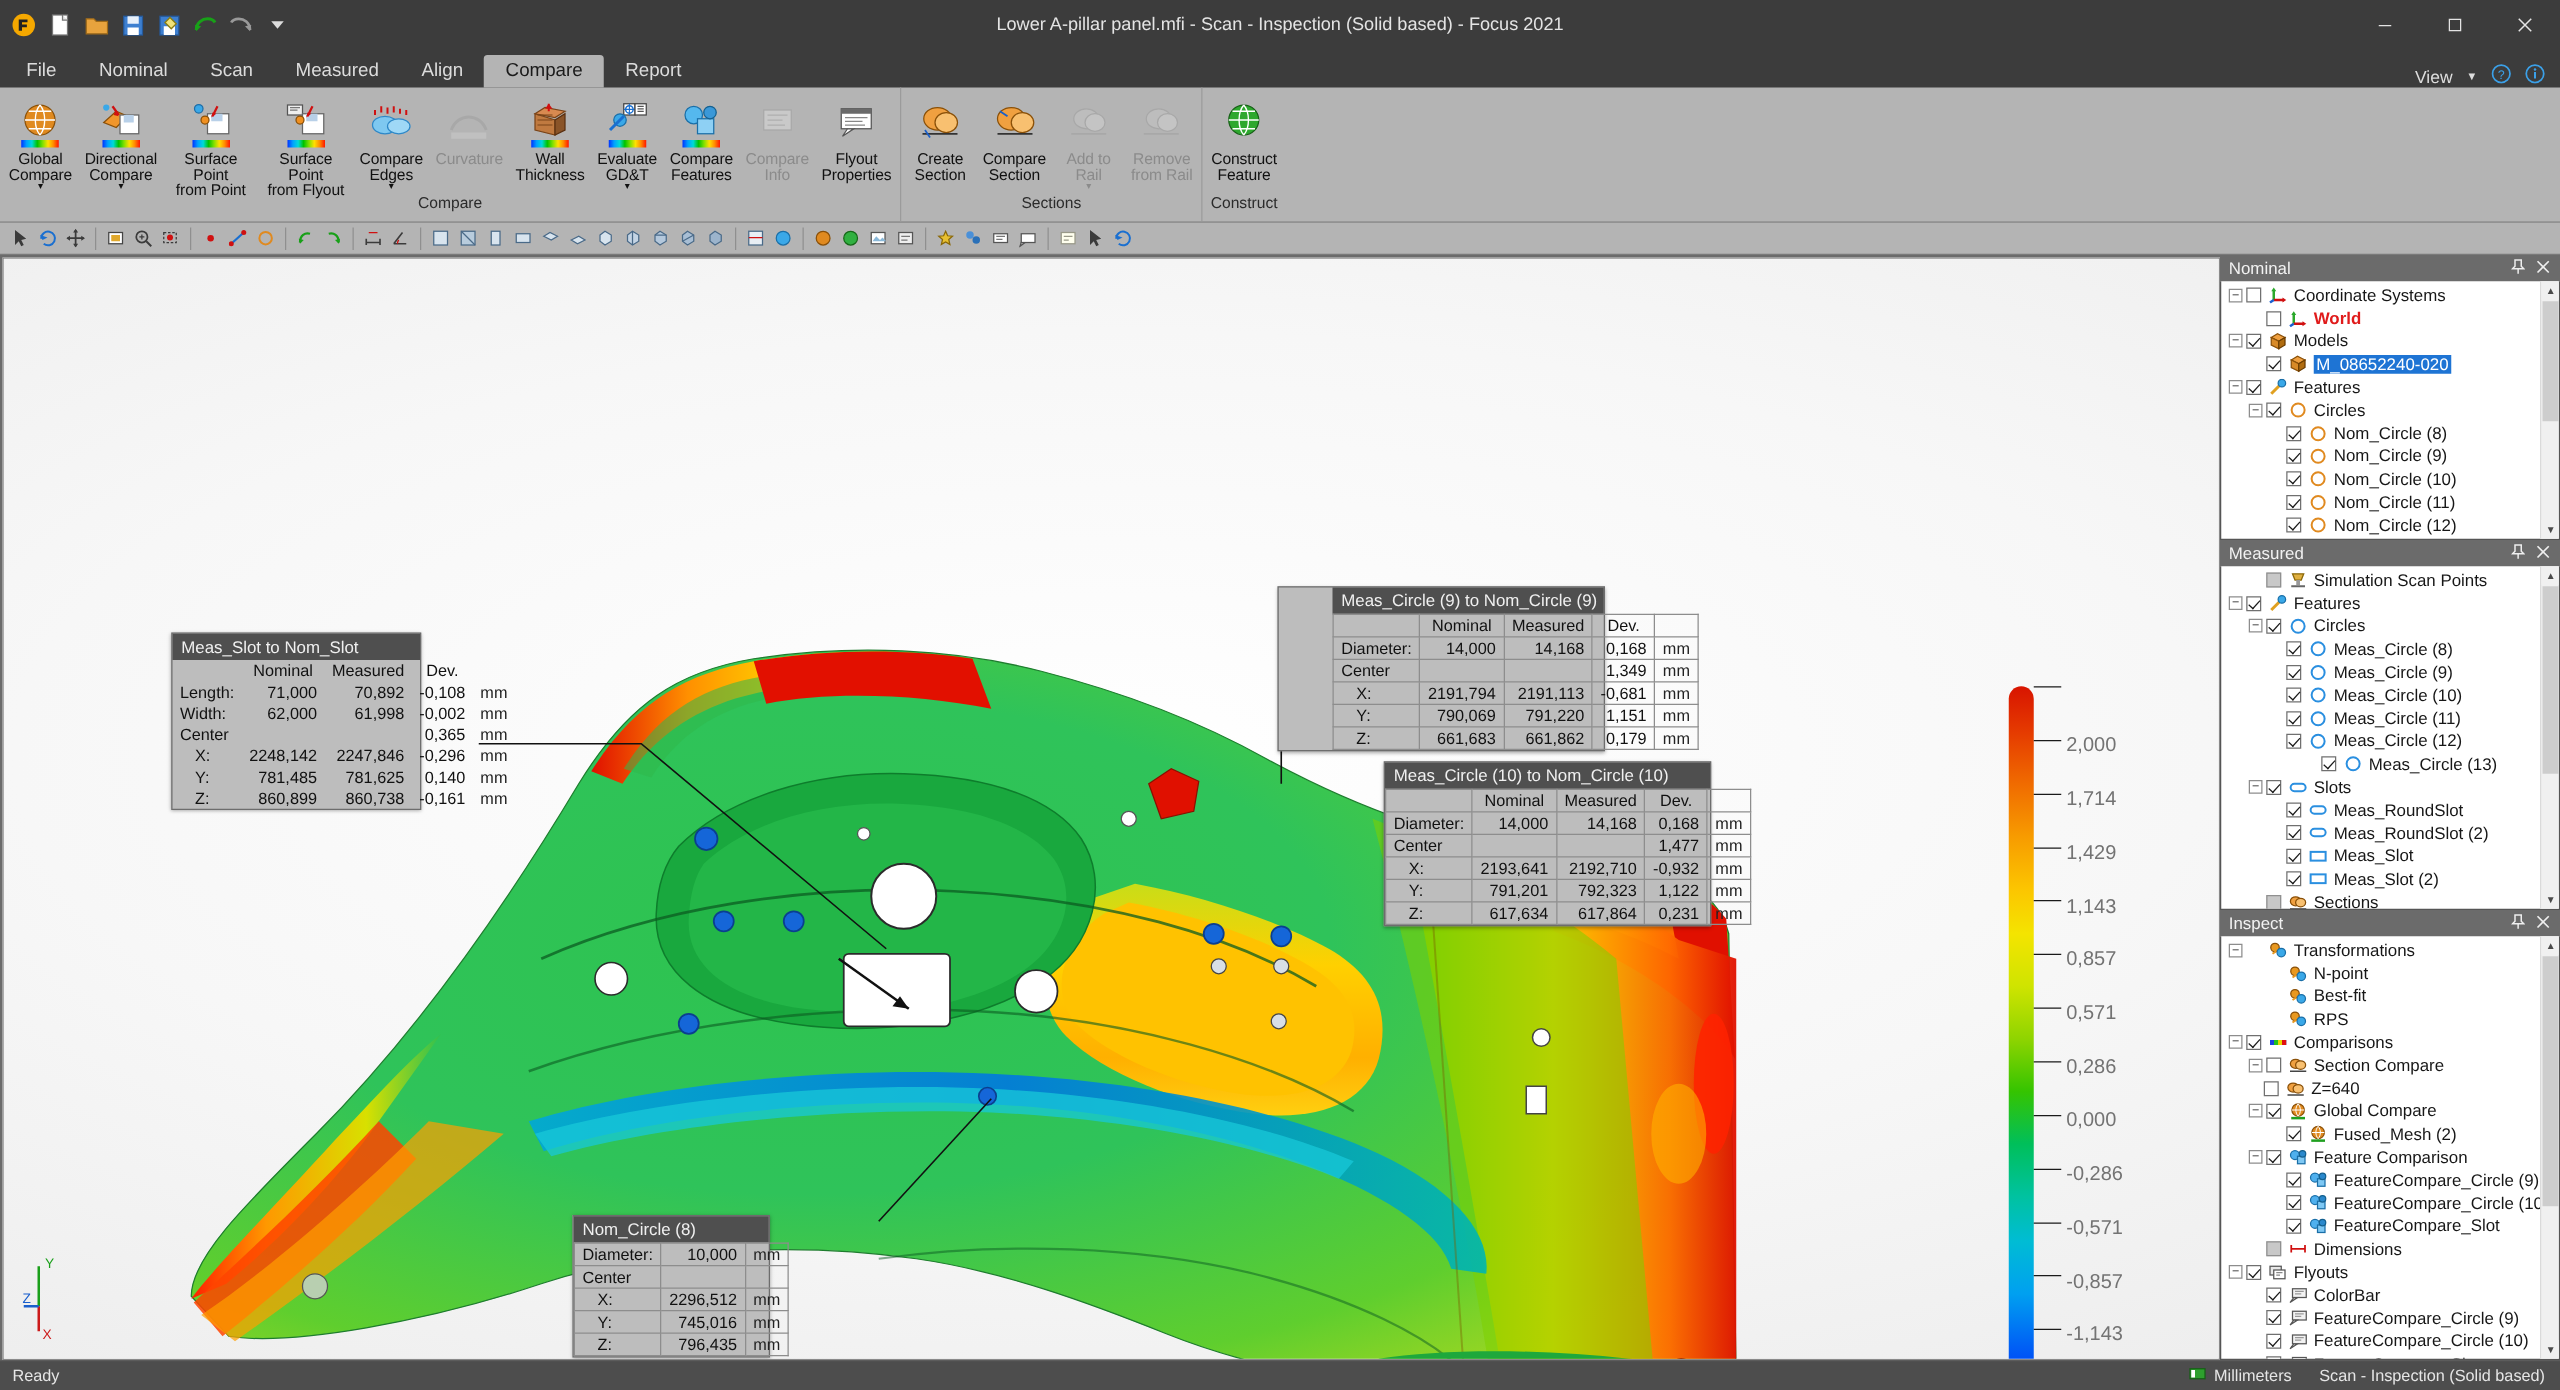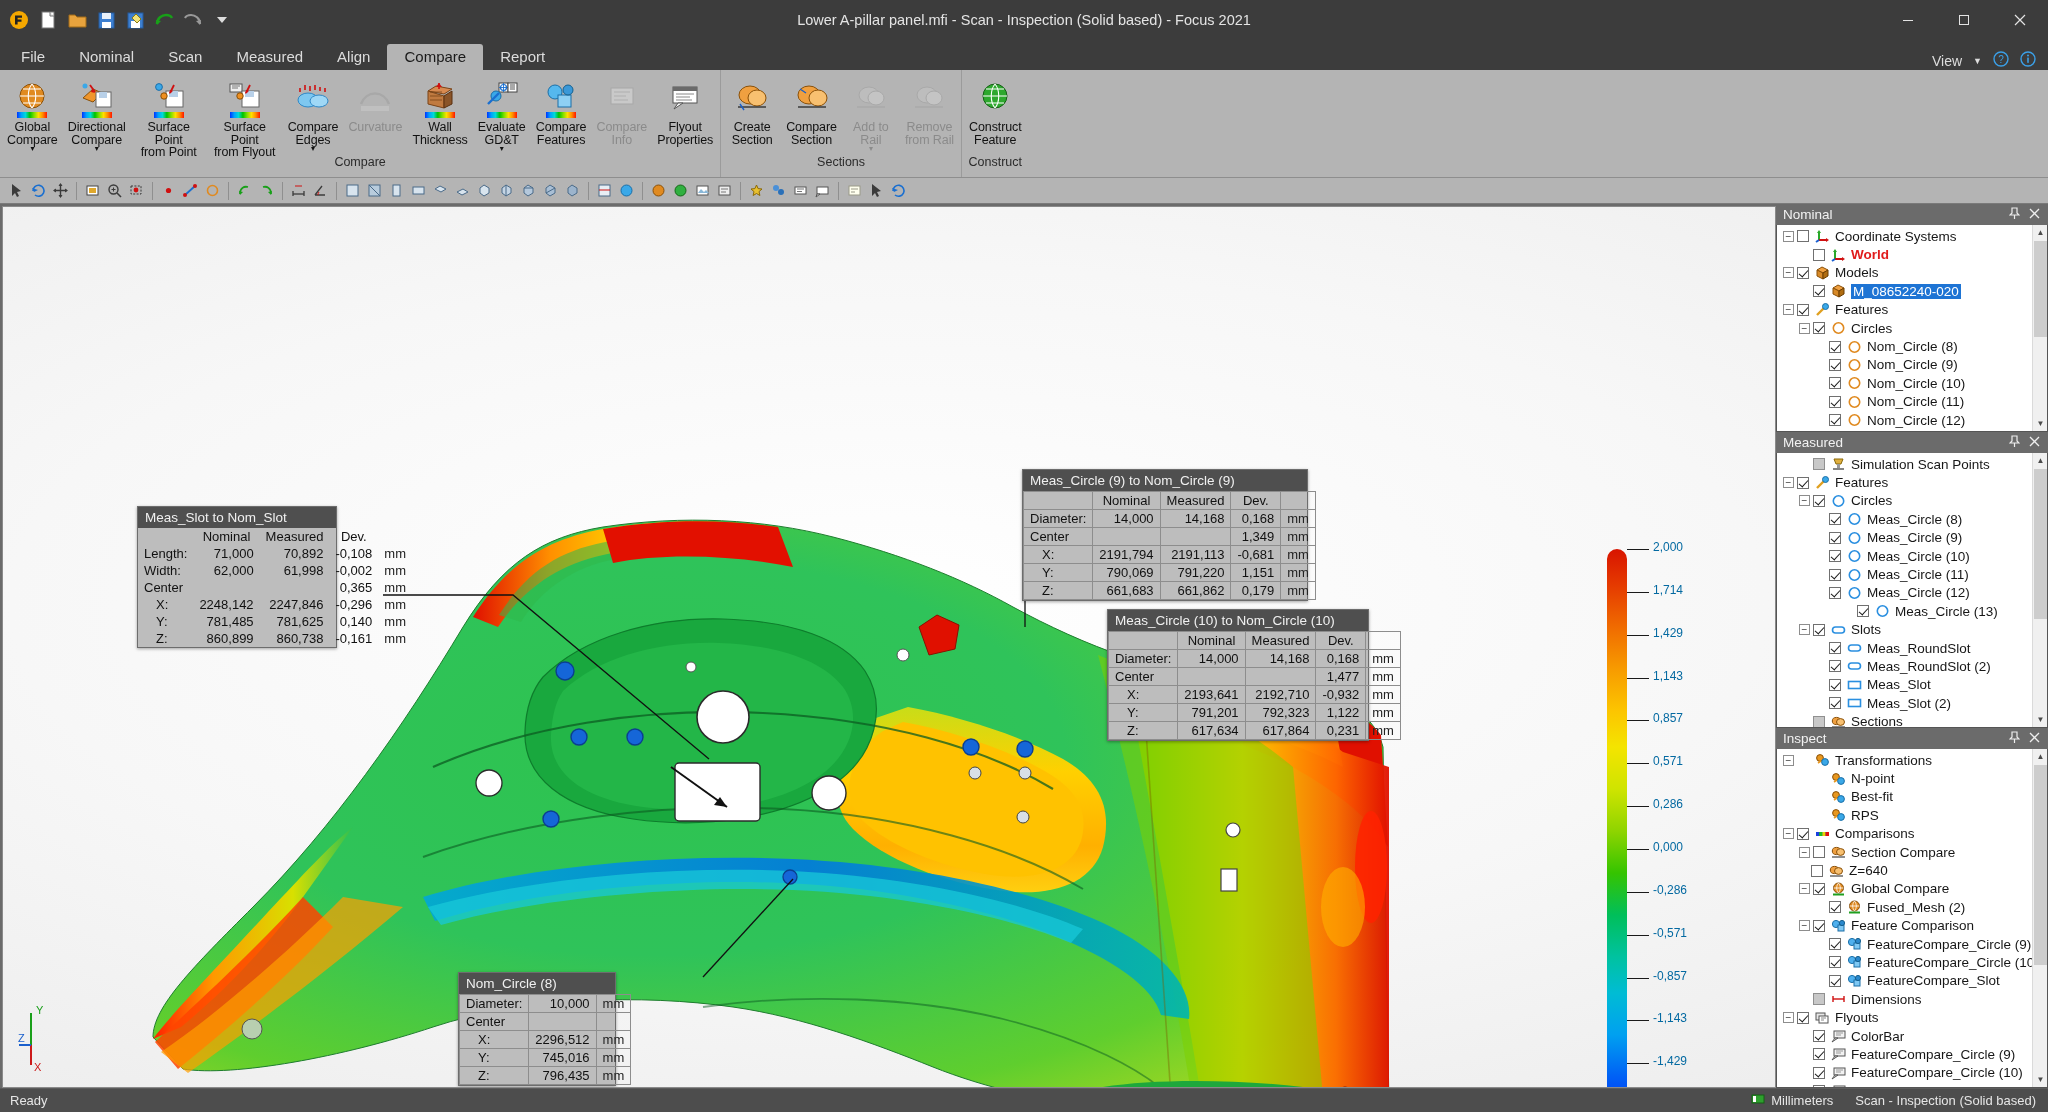--- a/index.html
+++ b/index.html
@@ -95,21 +95,21 @@
   
   .colorbar { position:absolute; z-index:6; }
   .cb-strip { position:absolute; width:20px; border-radius:10px;
     background:linear-gradient(to bottom,
       #d81400 0%, #e53a00 6%, #f06b00 13%, #f79b00 20%, #fcc500 27%,
       #f4e400 33%, #cfe400 40%, #8fd400 47%, #35c400 54%,
       #00bf5a 61%, #00c2a0 68%, #00bcd4 74%, #00a0f0 81%,
       #0060f5 88%, #0030f8 94%, #0010f0 100%);
   }
   .cb-tick { position:absolute; height:1px; background:#1a1a1a; }
-  .cb-lbl { position:absolute; font-size:12px; color:#0369a1; white-space:nowrap; }
+  .cb-lbl { position:absolute; font-size:16px; color:#737373; white-space:nowrap;margin-top:48px; }
 
   
   .triad { position:absolute; left:14px; bottom:14px; width:64px; height:72px; z-index:6; }
 
   
   .dock { width:272px; flex:0 0 272px; display:flex; flex-direction:column; background:#6b6b6b; }
   .panel { display:flex; flex-direction:column; min-height:0; }
   .panel-hdr {
     height:21px; background:#6b6b6b; color:#f2f2f2; font-size:13.5px;
     display:flex; align-items:center; padding:0 4px 0 7px; flex:0 0 21px;
@@ -916,21 +916,21 @@
                 <td class="lbl ind">Z:</td>
                 <td class="num">860,899</td>
                 <td class="num">860,738</td>
                 <td class="num">-0,161</td>
                 <td class="unit">mm</td>
               </tr>
         </tbody>
           </table>
       </div>
 
-      <div class="flyout grid" style="left:1019px; top:262px; width:286px;">
+      <div class="flyout grid" style="left:1019px; top:262px; width:262px;padding-left:43px;">
         <div class="flyout-hdr">Meas_Circle (9) to Nom_Circle (9)</div>
         <table>
           <tbody>
               <tr>
             <td class="lbl"></td>
             <td class="colh">Nominal</td>
             <td class="colh">Measured</td>
             <td class="colh">Dev.</td>
             <td></td>
           </tr>

